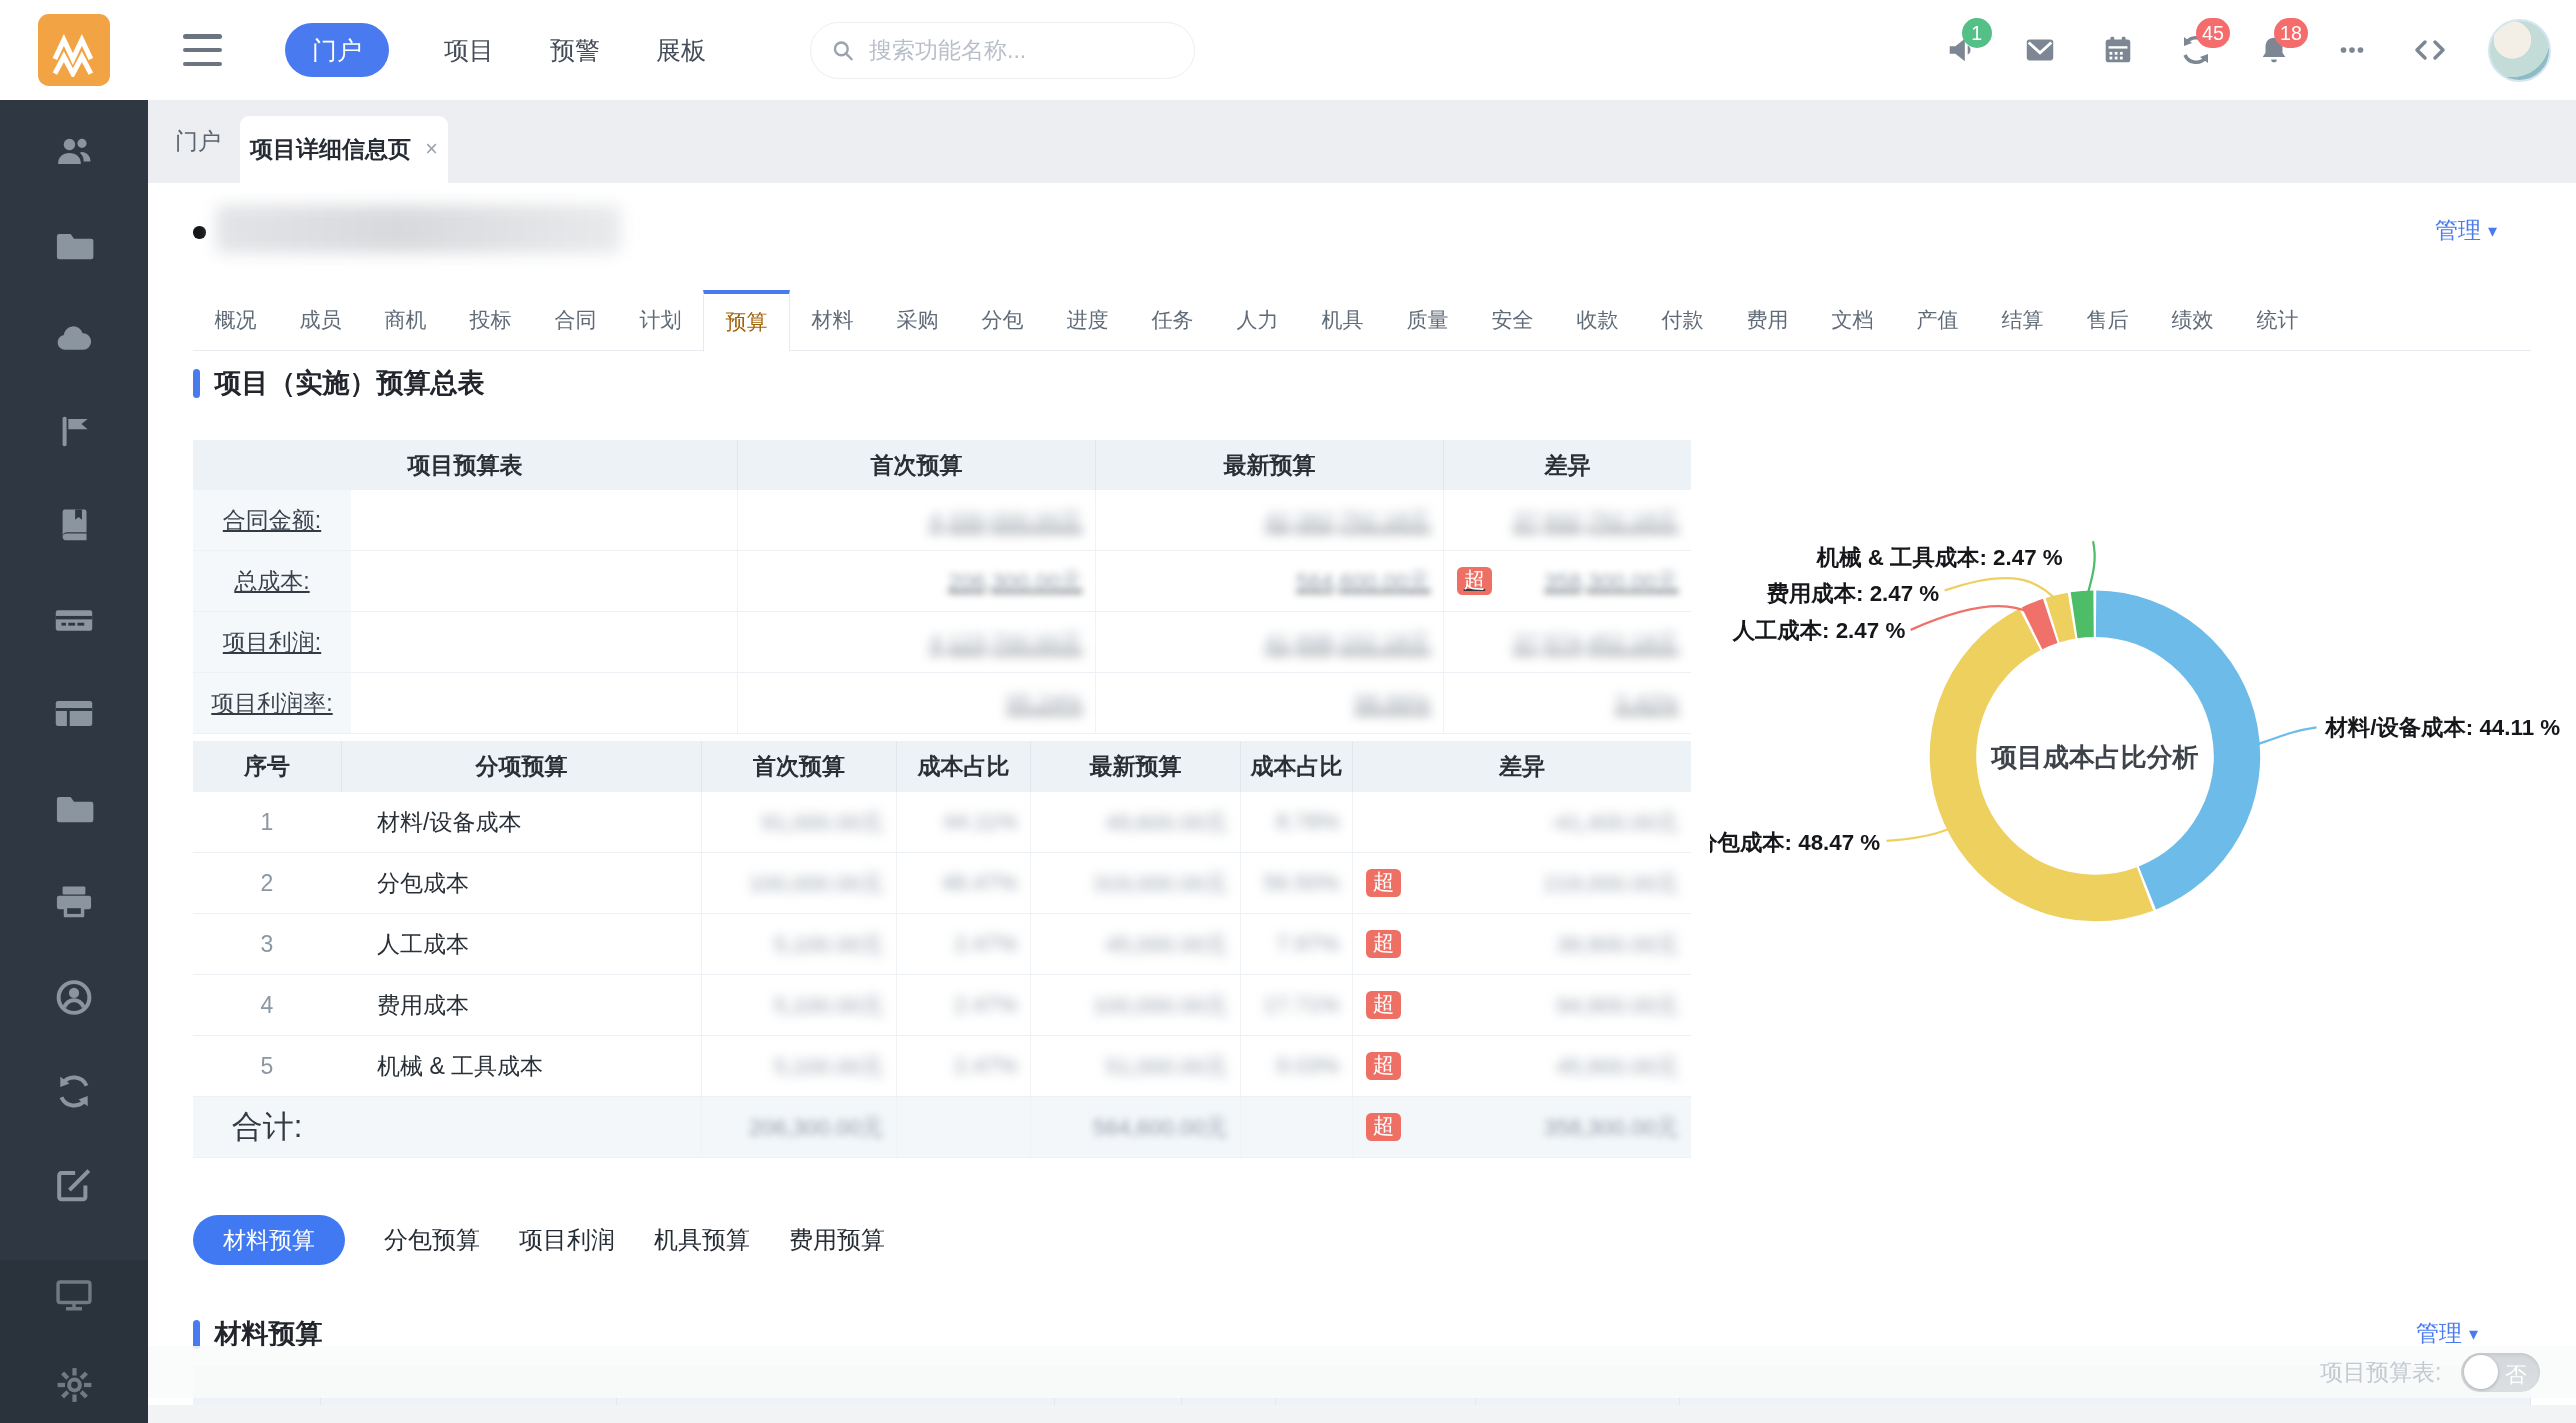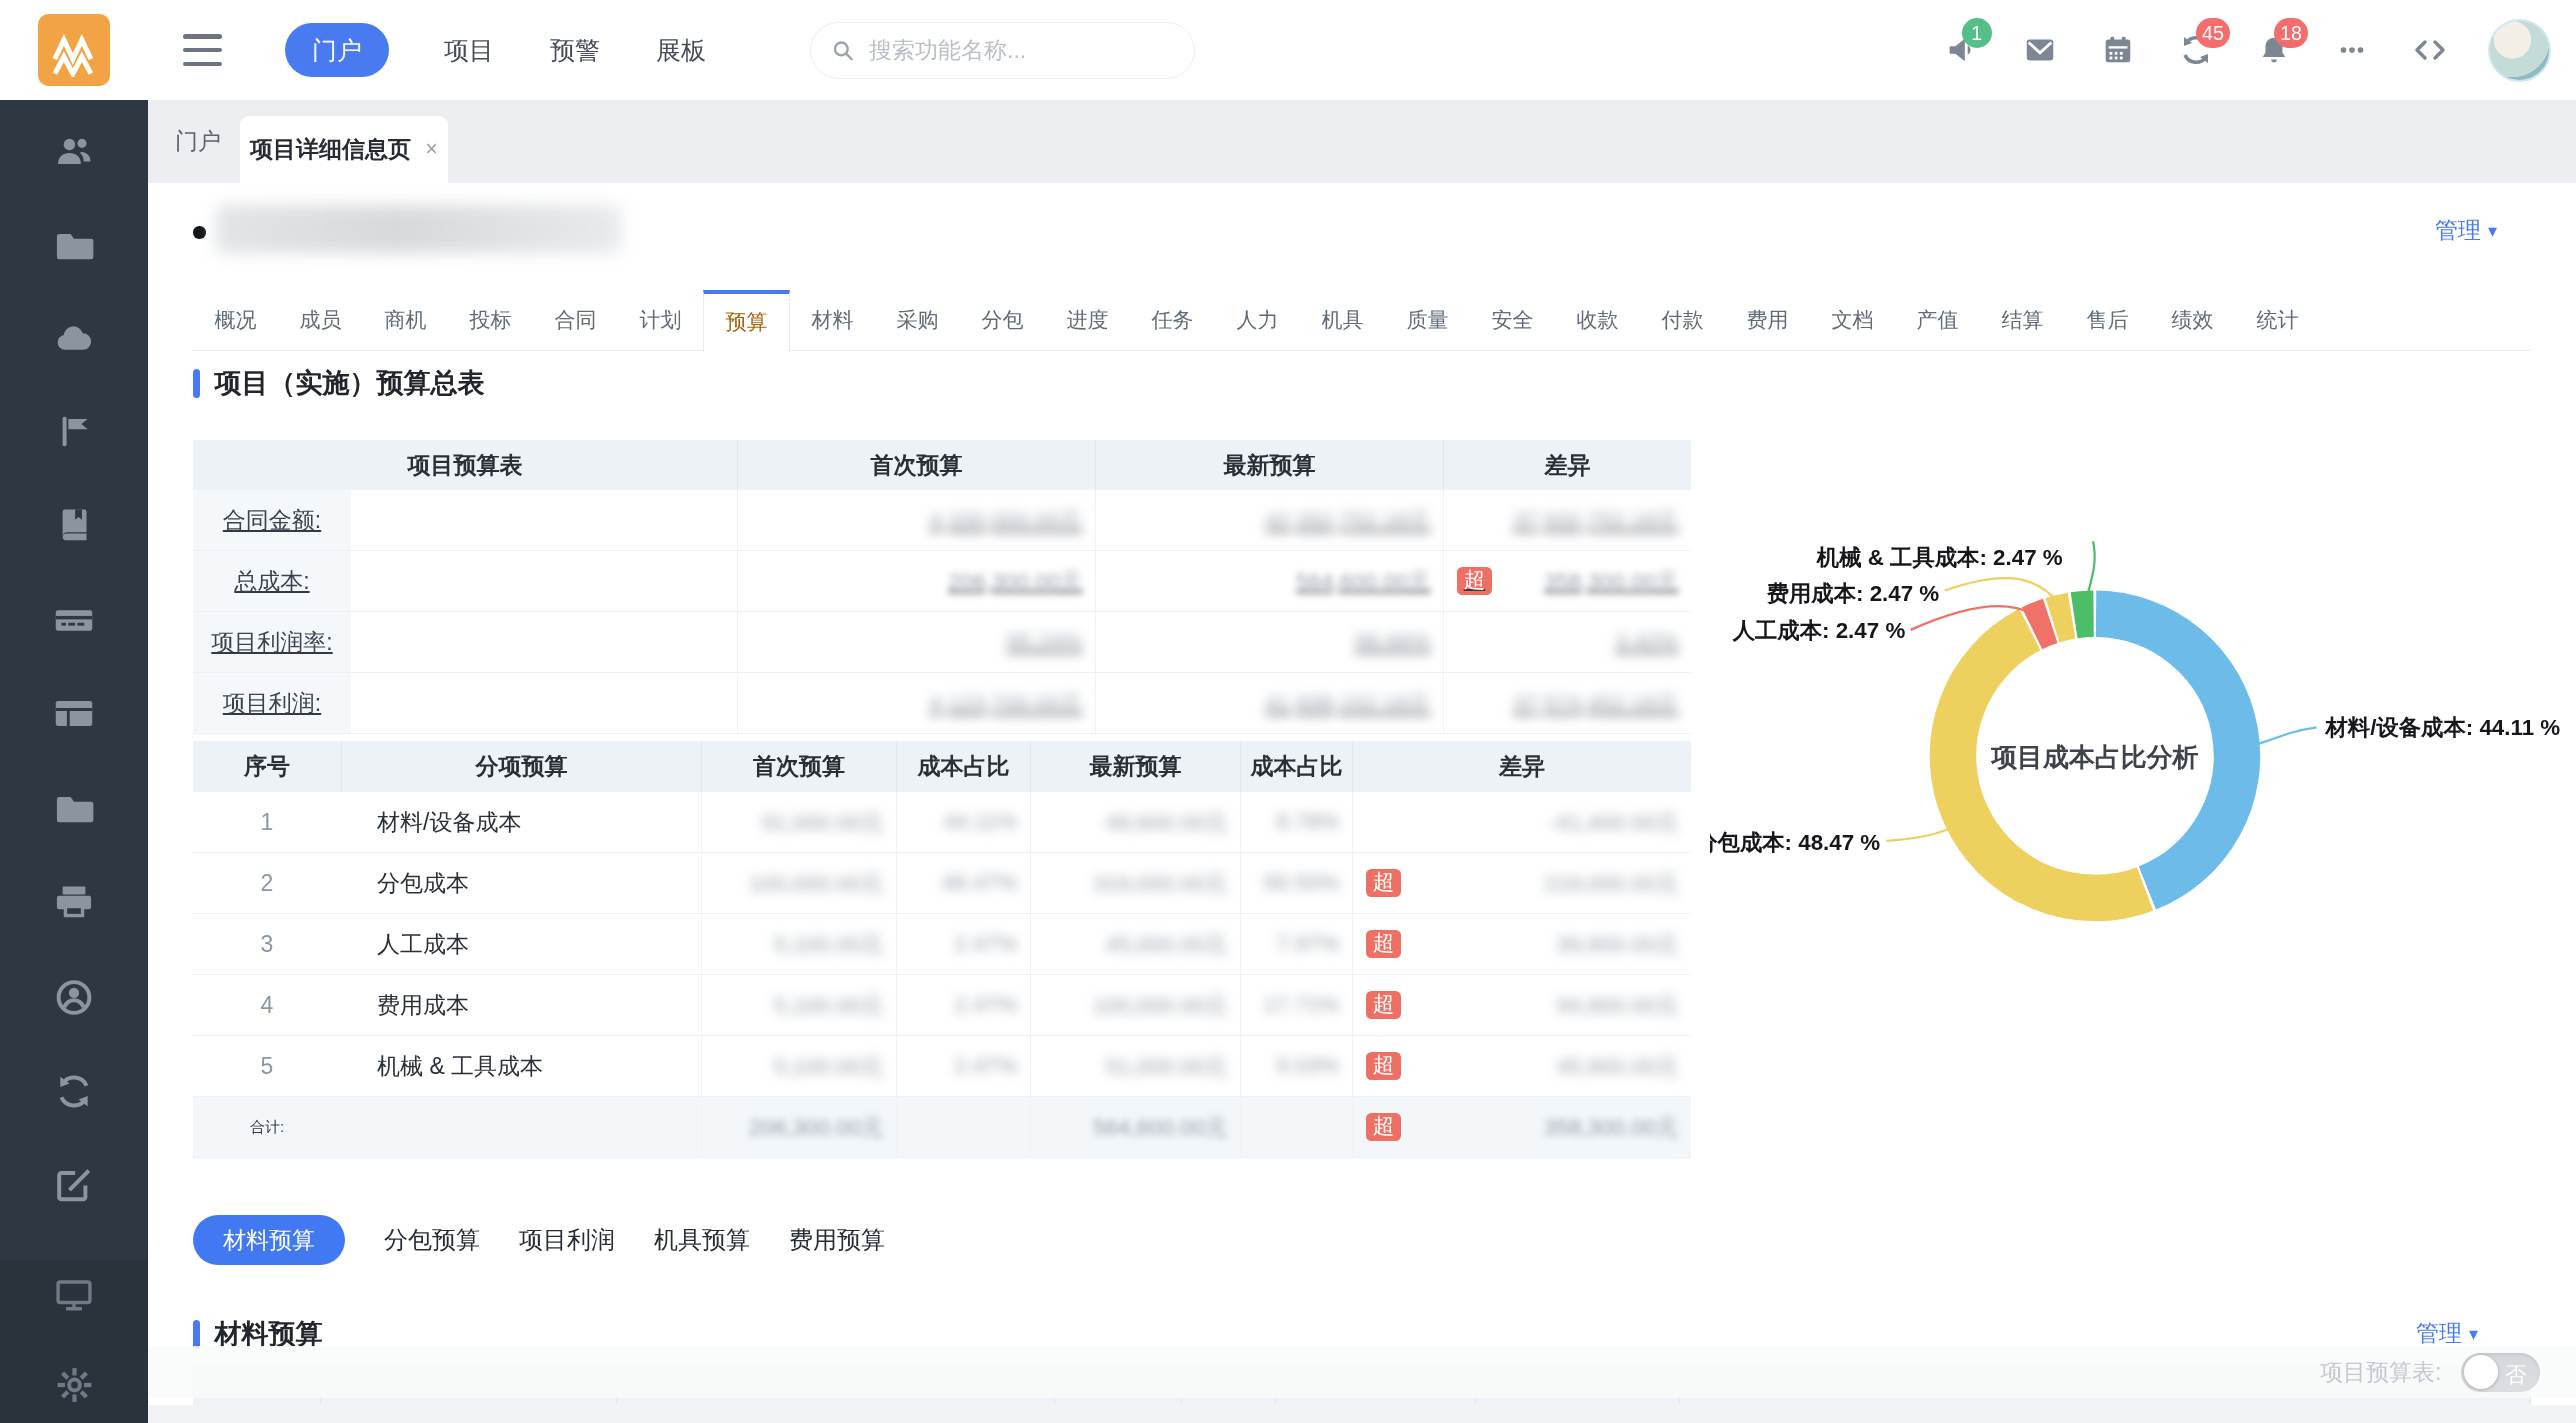--- a/index.html
+++ b/index.html
@@ -65,21 +65,21 @@
   .over{background:#ee6f63;color:#fff;font-size:21.5px;padding:3.6px 7.2px;border-radius:5.4px;line-height:1;}
   .diffval{margin-left:auto;font-size:22.4px;}
   .brktable{position:absolute;left:45px;top:558px;width:1498px;}
   .brkhead{display:grid;grid-template-columns:148px 360px 195px 134px 210px 112px 339px;height:51px;background:#edf2f7;}
   .brkhead div{display:flex;align-items:center;justify-content:center;font-size:23px;font-weight:bold;color:#2a2f36;border-left:0.9px solid #dfe6ec;}
   .brkhead div:first-child{border-left:none;}
   .brkrow{display:grid;grid-template-columns:148px 360px 195px 134px 210px 112px 339px;height:60px;border-bottom:0.9px solid #edf0f4;}
   .brkrow .no{display:flex;align-items:center;justify-content:center;font-size:23px;color:#8b97a3;}
   .brkrow .nm{display:flex;align-items:center;padding-left:36px;font-size:23px;color:#2a3038;box-sizing:border-box;}
   .brkrow.total{background:#f3f7fa;}
-  .brkrow.total .no{color:#333a44;font-size:15px;}
+  .brkrow.total .no{color:#333a44;font-size:31px;}
   
   .donut{position:absolute;left:1562px;top:336px;}
   .donut text{font-weight:bold;fill:#15171b;font-size:25px;font-family:"Liberation Sans","DejaVu Sans",sans-serif;}
   .donut .center{font-size:29px;fill:#3e434b;}
   
   .bpills{position:absolute;left:45px;top:1031px;height:52px;display:flex;align-items:center;gap:39px;}
   .bpill{font-size:24px;color:#262c34;cursor:pointer;}
   .bpill.active{background:#4179f2;color:#fff;font-size:23px;height:50px;border-radius:25px;padding:0 30px;display:flex;align-items:center;}
   
   .parthead{position:absolute;left:45px;right:45px;top:1183px;height:39px;background:#eff3f7;
@@ -390,43 +390,43 @@
         </div>
       <div class="cellv bl">
           <span class="bv2">564,600.00元</span>
         </div>
       <div class="diffcell">
           <span class="over">超</span>
         <span class="diffval bv2">358,300.00元</span>
         </div>
     </div>
     <div class="sumrow">
+      <div class="lab">项目利润:</div>
+        <div></div>
+      <div class="cellv bl">
+          <span class="bv">4,123,700.00元</span>
+        </div>
+      <div class="cellv bl">
+          <span class="bv">41,698,152.18元</span>
+        </div>
+      <div class="diffcell">
+          <span class="diffval bv">37,574,452.18元</span>
+        </div>
+    </div>
+    <div class="sumrow">
       <div class="lab">项目利润率:</div>
         <div></div>
       <div class="cellv bl">
           <span class="bv">95.24%</span>
         </div>
       <div class="cellv bl">
           <span class="bv">98.66%</span>
         </div>
       <div class="diffcell">
           <span class="diffval bv">3.42%</span>
-        </div>
-    </div>
-    <div class="sumrow">
-      <div class="lab">项目利润:</div>
-        <div></div>
-      <div class="cellv bl">
-          <span class="bv">4,123,700.00元</span>
-        </div>
-      <div class="cellv bl">
-          <span class="bv">41,698,152.18元</span>
-        </div>
-      <div class="diffcell">
-          <span class="diffval bv">37,574,452.18元</span>
         </div>
     </div>
   </div>
 
   <div class="brktable">
     <div class="brkhead">
       <div>序号</div>
         <div>分项预算</div>
       <div>首次预算</div>
         <div>成本占比</div>

